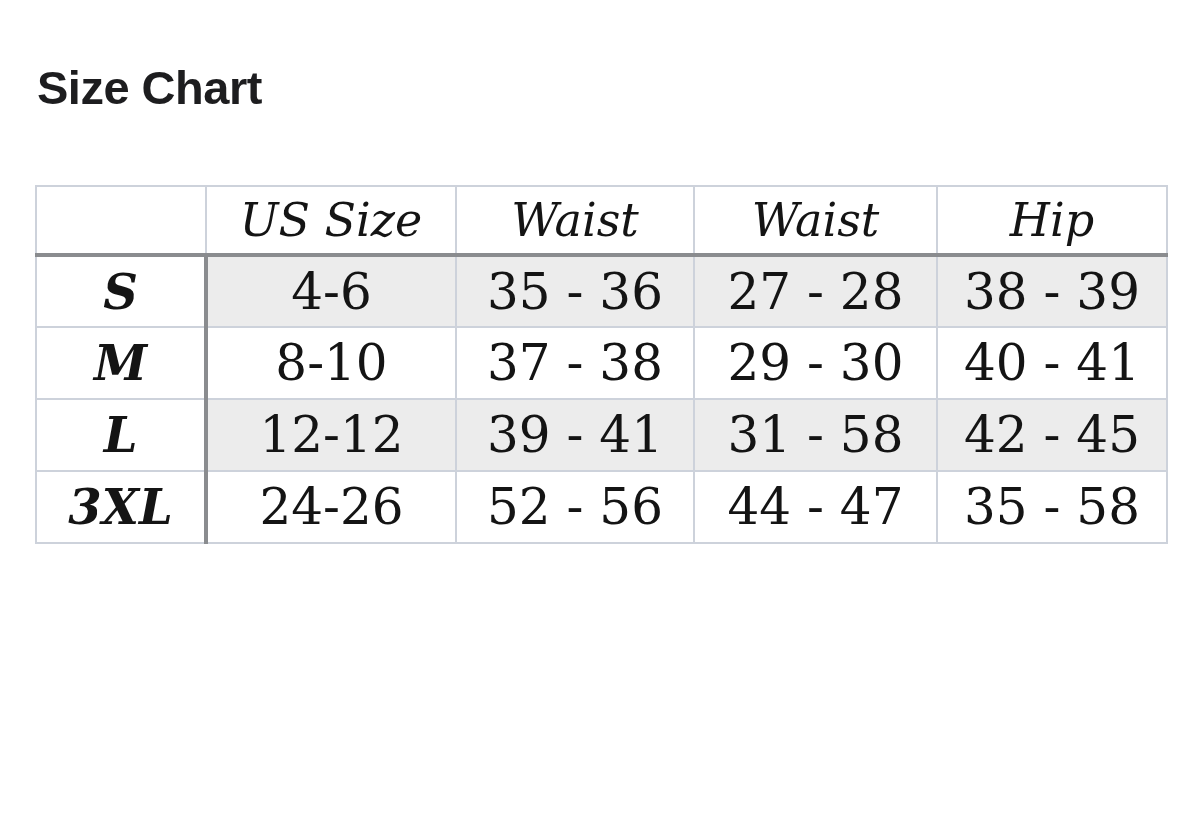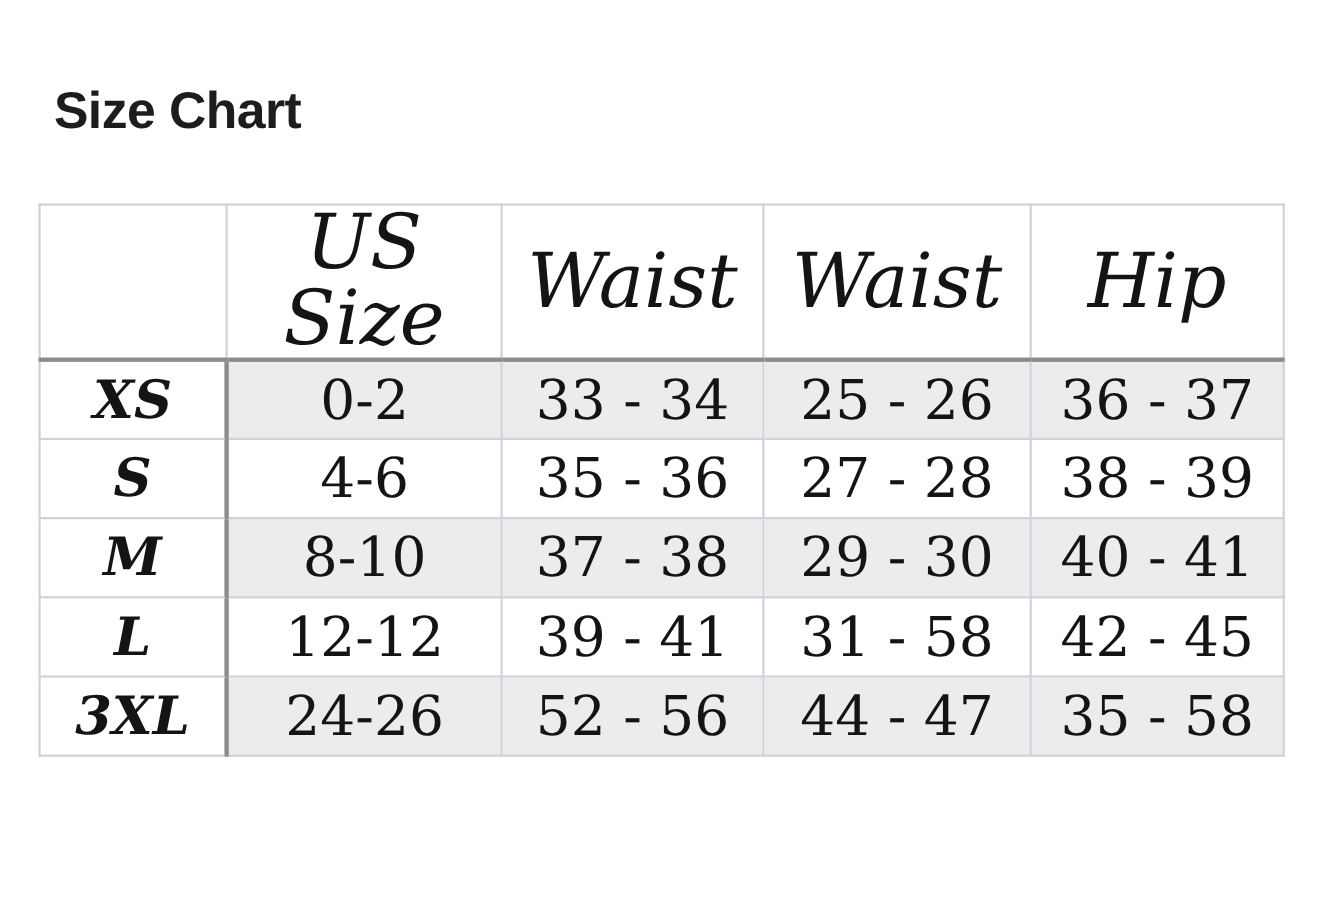--- a/index.html
+++ b/index.html
@@ -11,21 +11,21 @@
     width: 1200px;
     height: 829px;
     position: relative;
     overflow: hidden;
     font-family: "Liberation Sans", sans-serif;
   }
   .page-title {
     position: absolute;
     left: 37px;
     top: 60px;
-    margin: 12px;
+    margin: 0;
     font-family: "Liberation Sans", sans-serif;
     font-size: 47px;
     font-weight: 700;
     letter-spacing: -0.5px;
     color: #1d1d1f;
   }
   table.size-chart {
     position: absolute;
     left: 35px;
     top: 185px;
@@ -43,21 +43,21 @@
     padding: 0;
     line-height: 1;
     overflow: hidden;
   }
   
   .size-chart thead th {
     height: 66px;
     background: #ffffff;
     font-style: italic;
     font-weight: 400;
-    font-size: 69px;
+    font-size: 46px;
     border-bottom: 4px solid #8a8c8f;
   }
   
   .size-chart tbody tr {
     height: 72px;
   }
   .size-chart tbody th {
     background: #ffffff;
     font-style: italic;
     font-weight: 700;
@@ -87,27 +87,20 @@
   <thead>
     <tr>
       <th></th>
       <th>US Size</th>
       <th>Waist</th>
       <th>Waist</th>
       <th>Hip</th>
     </tr>
   </thead>
   <tbody id="size-chart-body">
-  <tr>
-    <th>XS</th>
-    <td>0-2</td>
-    <td>33 - 34</td>
-    <td>25 - 26</td>
-    <td>36 - 37</td>
-  </tr>
 
   <tr>
     <th>S</th>
     <td>4-6</td>
     <td>35 - 36</td>
     <td>27 - 28</td>
     <td>38 - 39</td>
   </tr>
 
   <tr>

